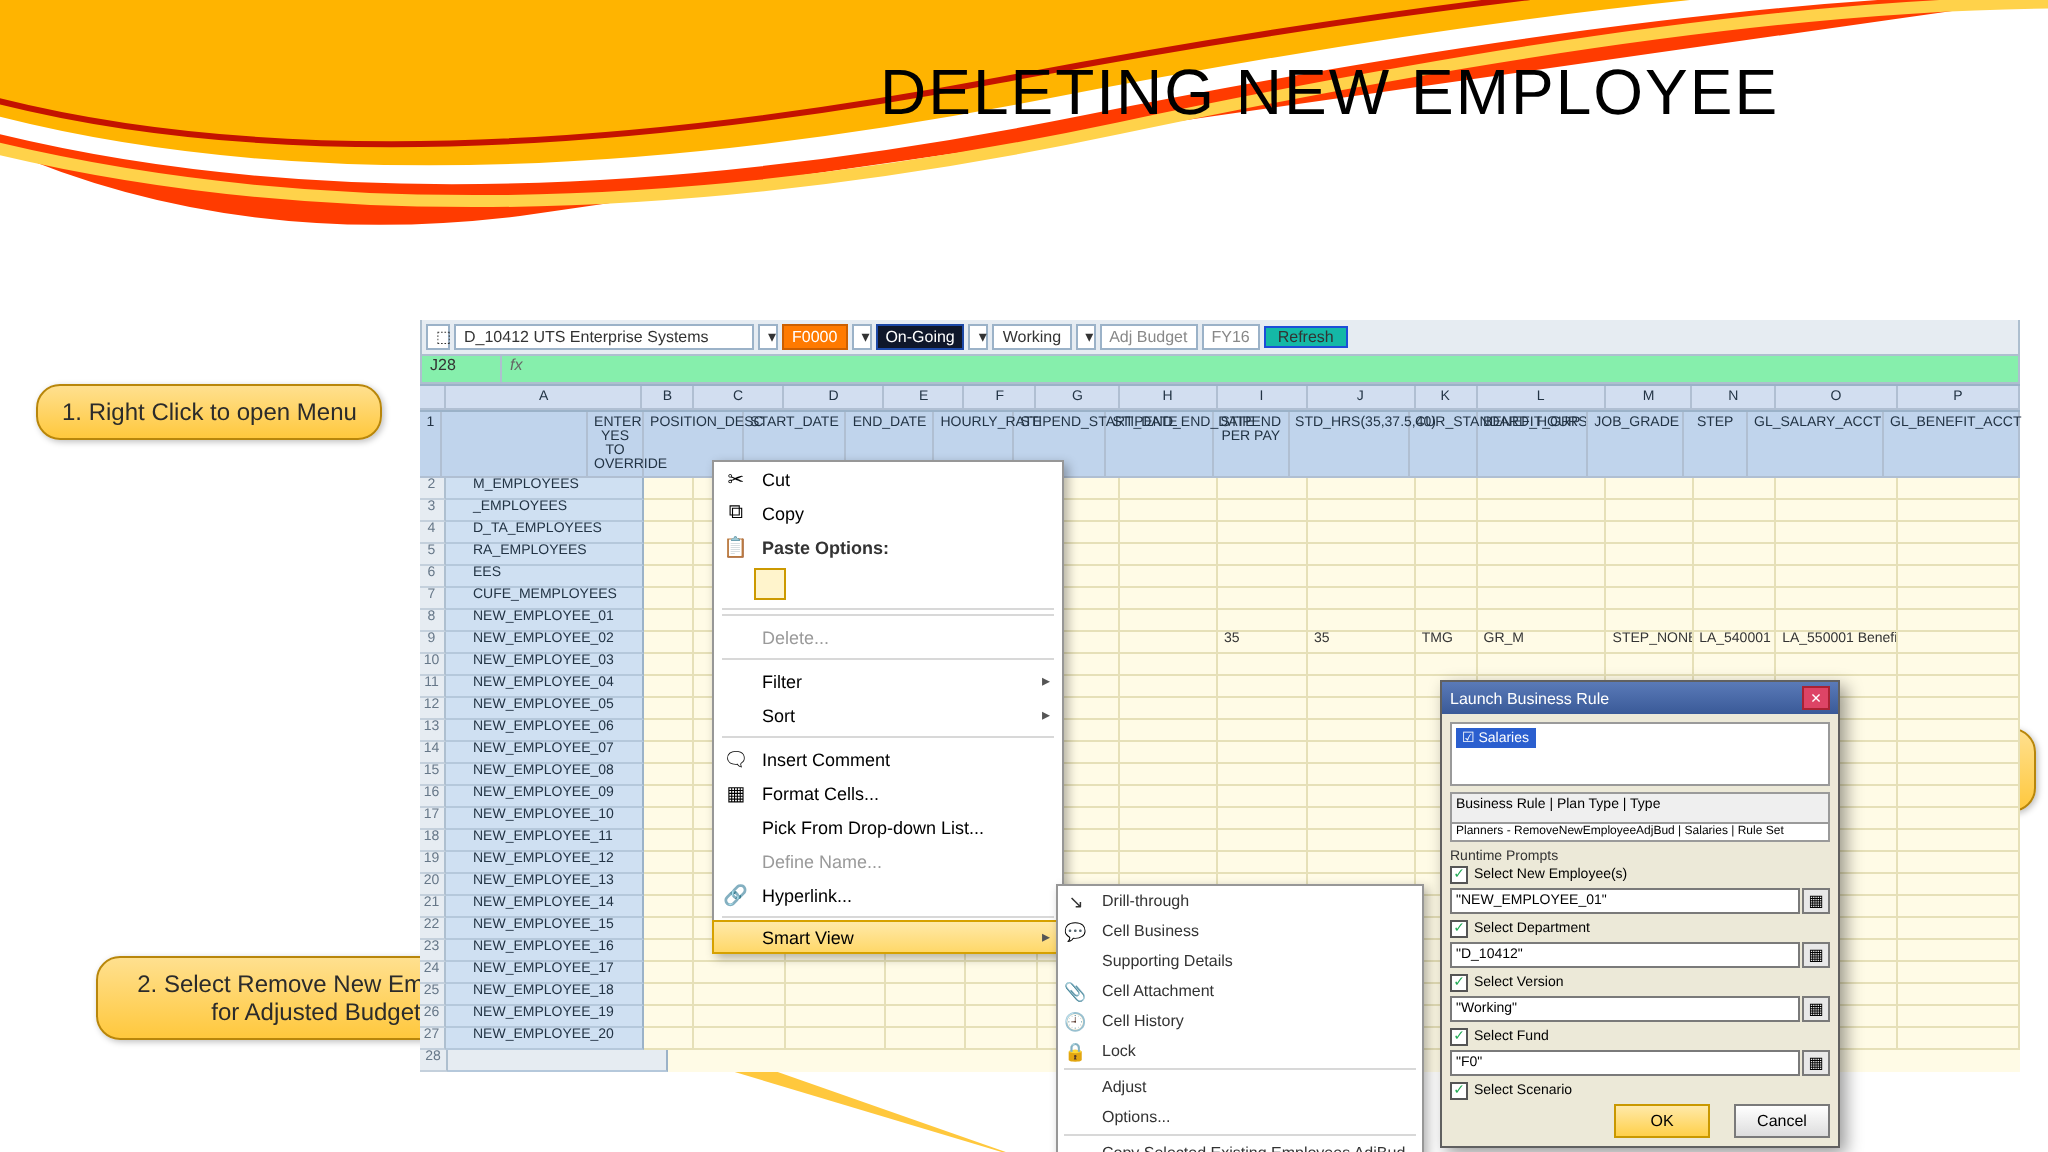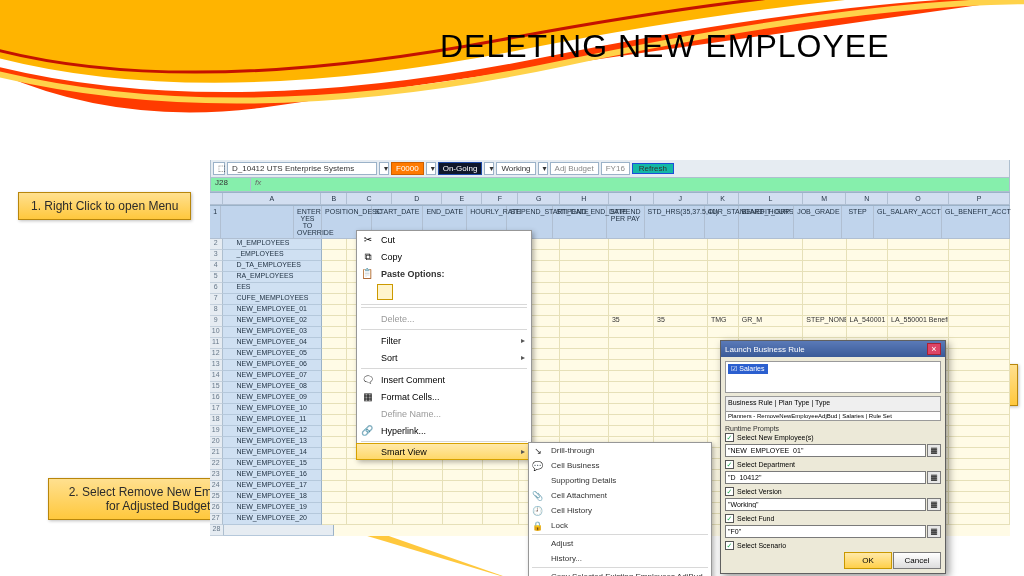--- a/index.html
+++ b/index.html
@@ -5,21 +5,21 @@
   *{box-sizing:border-box;margin:0;padding:0;font-family:"Segoe UI",Arial,sans-serif}
   body{width:1024px;height:576px;background:#fff;position:relative;overflow:hidden}
 
   
   .swoosh{position:absolute;top:-20px;left:-40px;width:1120px;height:160px;pointer-events:none}
   .swoosh svg{width:100%;height:100%}
 
   .title{position:absolute;top:28px;left:440px;font-size:32px;font-weight:400;letter-spacing:1px;color:#000}
 
   
-  .callout{position:absolute;background:linear-gradient(#ffe08f,#ffc83d);border:1px solid #b8860b;border-radius:0;padding:6px 12px;font-size:12px;color:#2b2b2b;box-shadow:1px 1px 3px rgba(0,0,0,.25);text-align:center;white-space:nowrap}
+  .callout{position:absolute;background:linear-gradient(#ffe08f,#ffc83d);border:1px solid #b8860b;border-radius:12px;padding:6px 12px;font-size:12px;color:#2b2b2b;box-shadow:1px 1px 3px rgba(0,0,0,.25);text-align:center;white-space:nowrap}
   .callout.multi{white-space:normal;width:220px}
 
   
   .sheet{position:absolute;top:160px;left:210px;width:800px;font-size:8px;color:#333}
   .pov{background:#dfe7ef;border:1px solid #9bb2c8;padding:2px 4px;font-size:8px;color:#234}
   .toolbar{display:flex;gap:2px;align-items:center;background:#e6ecf2;border:1px solid #aebfcf;border-top:none;padding:2px}
   .toolbar .box{border:1px solid #9bb2c8;background:#fff;padding:1px 4px;font-size:8px}
   .toolbar .box.orange{background:#ff7a00;color:#fff;border-color:#cc5f00}
   .toolbar .box.blue{background:#0f172a;color:#fff;border-color:#1d49a8}
   .toolbar .btn{border:1px solid #1d4ed8;background:#14b8a6;padding:0 6px;font-size:8px}
@@ -46,31 +46,31 @@
   .ctxmenu .item .ico{position:absolute;left:4px;width:14px;height:14px;display:flex;align-items:center;justify-content:center;font-size:10px}
   .ctxmenu .item.hover{background:linear-gradient(#ffe9a9,#ffd869);border:1px solid #d6a100;margin:-1px}
   .ctxmenu .item .arw{margin-left:auto;font-size:8px;color:#555}
 
   .submenu{position:absolute;top:442px;left:528px;width:184px;background:#fff;border:1px solid #979797;box-shadow:2px 2px 5px rgba(0,0,0,.3);font-size:8px}
   .submenu .item{height:15px;padding:0 6px 0 22px;display:flex;align-items:center;position:relative;color:#333}
   .submenu .item .ico{position:absolute;left:3px;width:12px;font-size:9px;text-align:center}
   .submenu .sep{height:1px;background:#d8d8d8;margin:1px 3px}
 
   
-  .dialog{position:absolute;top:340px;left:720px;width:226px;background:#ece9d8;border:1px solid #606060;box-shadow:3px 3px 8px rgba(0,0,0,.4);font-size:8px}
+  .dialog{position:absolute;top:340px;left:720px;width:200px;background:#ece9d8;border:1px solid #606060;box-shadow:3px 3px 8px rgba(0,0,0,.4);font-size:8px}
   .dialog .titlebar{background:linear-gradient(#5a7ab8,#3a5a98);color:#fff;height:16px;padding:2px 4px;display:flex;justify-content:space-between;align-items:center}
   .dialog .titlebar .x{width:14px;height:12px;background:#d46;border:1px solid #a23;color:#fff;text-align:center;line-height:10px;font-size:9px}
   .dialog .body{padding:4px}
   .dialog .panel{background:#fff;border:1px solid #9a9a9a;padding:2px;margin-bottom:3px;font-size:7px;height:32px;overflow:hidden}
   .dialog .panel.rules{height:16px;background:#efefef}
   .dialog .sect{font-size:7px;color:#333;margin:2px 0 1px}
   .dialog .inp{display:flex;align-items:center;margin-bottom:3px}
   .dialog .inp input{flex:1;height:13px;border:1px solid #7a7a7a;font-size:7px;padding:0 2px;background:#fff}
   .dialog .inp .pick{width:14px;height:13px;border:1px solid #7a7a7a;background:#e8e8e8;margin-left:1px;text-align:center;line-height:11px;font-size:8px}
-  .dialog .btnrow{display:flex;justify-content:flex-end;gap:1px;margin-top:0}
+  .dialog .btnrow{display:flex;justify-content:flex-end;gap:12px;margin-top:0}
   .dialog .btnrow button{width:48px;height:17px;font-size:8px;border:1px solid #7a7a7a;background:linear-gradient(#fff,#ddd)}
   .dialog .btnrow button.ok{background:linear-gradient(#ffe9a9,#ffd04a);border-color:#c99800}
   .dialog .chk{display:flex;align-items:center;gap:3px;font-size:7px;margin-bottom:2px}
   .dialog .chk .box{width:9px;height:9px;border:1px solid #555;background:#fff;text-align:center;line-height:7px;font-size:7px;color:#2a5}
 
   
   .tri{position:absolute;width:0;height:0;border-style:solid}
 </style>
 </head>
 <body>
@@ -687,20 +687,21 @@
     </div>
   <div class="sep"></div>
   <div class="item">
       <span class="ico">🗨</span>
       <span>Insert Comment</span>
     </div>
   <div class="item">
       <span class="ico">▦</span>
       <span>Format Cells...</span>
     </div>
+  <div class="item">Pick From Drop-down List...</div>
   <div class="item disabled">Define Name...</div>
   <div class="item">
       <span class="ico">🔗</span>
       <span>Hyperlink...</span>
     </div>
   <div class="sep"></div>
   <div class="item hover">
       <span>Smart View</span>
       <span class="arw">▸</span>
     </div>
@@ -728,21 +729,21 @@
     </div>
   <div class="item">
       <span class="ico">🔒</span>
       <span>Lock</span>
     </div>
   <div class="sep"></div>
   <div class="item">
       <span>Adjust</span>
     </div>
   <div class="item">
-      <span>History...</span>
+      <span>Options...</span>
     </div>
   <div class="sep"></div>
   <div class="item">
       <span>Copy Selected Existing Employees AdjBud</span>
     </div>
 
 </div>
 
 <div class="dialog">
   <div class="titlebar">

